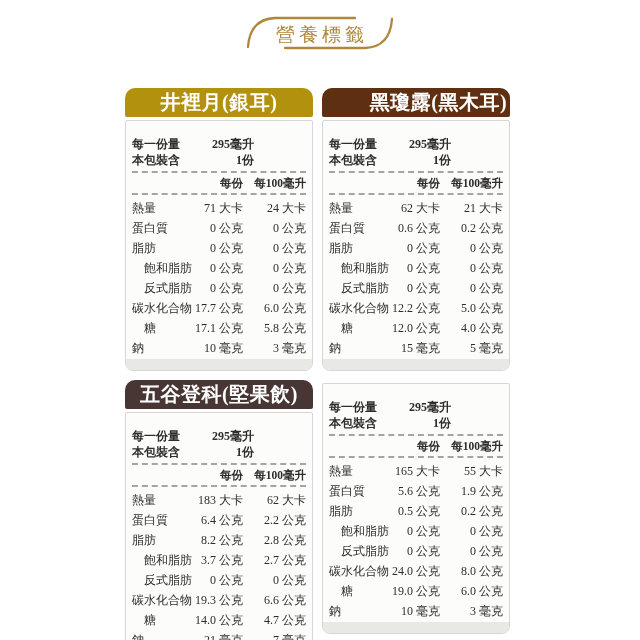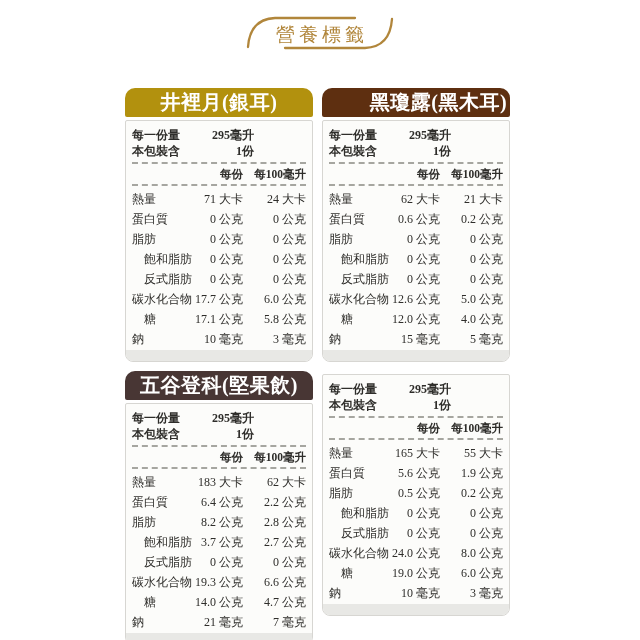--- a/index.html
+++ b/index.html
@@ -22,21 +22,21 @@
   }
   .card{width:188px;}
   .card-head{
     height:29px;line-height:29px;border-radius:10px 10px 2px 2px;
     color:#ffffff;font-size:20px;font-weight:bold;text-align:center;
     letter-spacing:.5px;white-space:nowrap;
   }
   .card-body{
     margin-top:3px;position:relative;
     background:#FCFCFA;border:1px solid #D7D6D2;border-radius:2px 2px 8px 8px;
-    padding:6px 6px 12px;
+    padding:15px 6px 12px;
   }
   .card-body::after{
     content:"";position:absolute;left:0;right:0;bottom:0;height:11px;
     background:#E8E8E5;border-radius:0 0 7px 7px;
   }
   
   .srow{position:relative;height:16px;line-height:16px;font-size:12px;font-weight:bold;}
   .srow .lbl{position:absolute;left:0;white-space:nowrap;}
   .srow .sval{position:absolute;right:52px;white-space:nowrap;}
   .dash{border-top:2px dashed #A6A6A0;margin:3px 0;height:0;}
@@ -159,21 +159,21 @@
         <span class="c1">0 公克</span>
         <span class="c2">0 公克</span>
       </div>
       <div class="nrow">
         <span class="lbl ind">反式脂肪</span>
         <span class="c1">0 公克</span>
         <span class="c2">0 公克</span>
       </div>
       <div class="nrow">
         <span class="lbl">碳水化合物</span>
-        <span class="c1">12.6 公克</span>
+        <span class="c1">12.2 公克</span>
         <span class="c2">5.0 公克</span>
       </div>
       <div class="nrow">
         <span class="lbl ind">糖</span>
         <span class="c1">12.0 公克</span>
         <span class="c2">4.0 公克</span>
       </div>
       <div class="nrow">
         <span class="lbl">鈉</span>
         <span class="c1">15 毫克</span>

